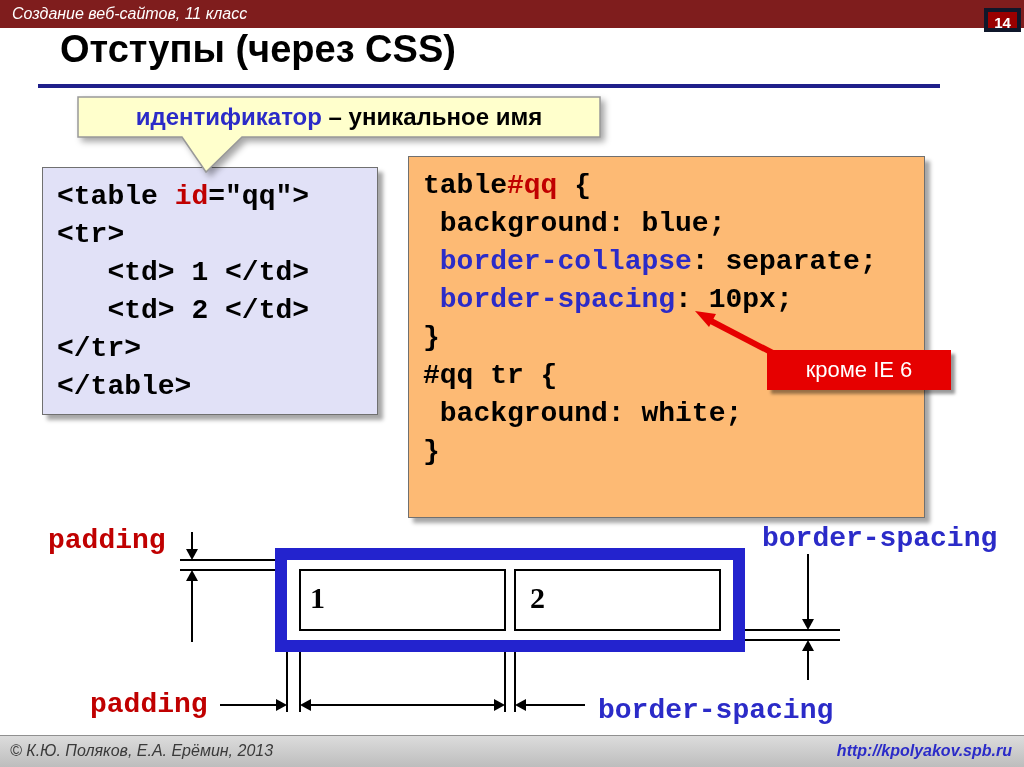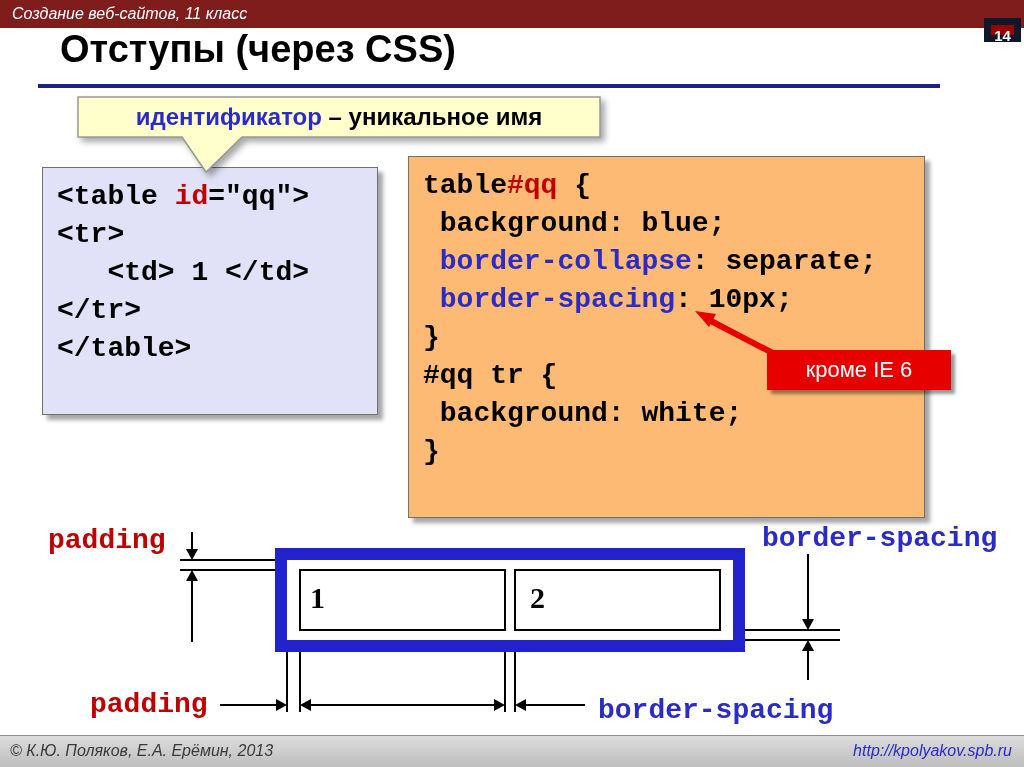--- a/index.html
+++ b/index.html
@@ -2,21 +2,21 @@
 <html><head>
 <meta charset="utf-8">
 <style>
   * { margin:0; padding:0; box-sizing:border-box; }
   html,body { width:1024px; height:767px; }
   body { position:relative; background:#fff; font-family:"Liberation Sans",sans-serif; overflow:hidden; }
   .abs { position:absolute; }
 
   #top-bar { left:0; top:0; width:1024px; height:28px; background:#7f1d1d; z-index:2; }
   #course-title { left:12px; top:0; height:28px; line-height:28px; color:#fff; font-size:16px; font-style:italic; }
-  #page-box { right:3px; top:18px; width:37px; height:24px; background:#9A0000; border:7px solid #0f172a;
+  #page-box { right:3px; top:8px; width:37px; height:24px; background:#9A0000; border:4px solid #0f172a;
               color:#fff; font-weight:bold; font-size:15px; text-align:center; line-height:21px; }
 
   #slide-title { left:60px; top:28px; font-size:38px; font-weight:bold; color:#000; }
   #title-rule { left:38px; top:84px; width:902px; height:4px; background:#1F1F8A; }
 
   #callout-svg { left:70px; top:90px; z-index:3; }
   #callout-text { left:78px; top:99px; width:522px; height:36px; line-height:36px; text-align:center;
                   font-size:24px; font-weight:bold; color:#000; z-index:4; }
 
   .blue { color:#2B2BC8; }
@@ -38,21 +38,21 @@
   #diagram { left:40px; top:520px; }
   #diagram text { font-family:"Liberation Mono",monospace; font-weight:bold; font-size:28px; fill:#000; }
   #diagram text.red { fill:#C00000; }
   #diagram text.blue { fill:#2B2BC8; }
   #diagram text.num { font-family:"Liberation Serif",serif; font-size:30px; fill:#000; }
 
   #footer { left:0; bottom:0; width:1024px; height:32px; background:linear-gradient(#DCDCDC,#BDBDBD);
             border-top:1px solid #909090; }
   #copyright { left:10px; bottom:0; height:32px; line-height:32px; font-size:16px; font-style:italic; color:#3A3A3A; }
   #site-url { right:12px; bottom:0; height:32px; line-height:32px; font-size:16px; font-style:italic;
-              font-weight:normal; color:#2B2BC8; }
+              font-weight:bold; color:#2B2BC8; }
 </style>
 </head>
 <body>
 
 <div id="top-bar" class="abs">
   <div id="course-title" class="abs">Создание веб-сайтов, 11 класс</div>
   <div id="page-box" class="abs">14</div>
 </div>
 
 <div id="slide-title" class="abs">Отступы (через CSS)</div>
@@ -60,20 +60,21 @@
 
 <svg id="callout-svg" class="abs" width="545" height="95" viewBox="0 0 545 95">
   <path d="M8,7 H530 V47 H172 L136,82 L112,47 H8 Z" fill="#FFFFCC" stroke="#999999" stroke-width="1.5" style="filter:drop-shadow(4px 4px 3px rgba(0,0,0,0.35))"></path>
 </svg>
 <div id="callout-text" class="abs"><span class="blue">идентификатор</span><span> – уникальное имя</span></div>
 
 <div id="html-box" class="abs codebox">
     <div class="code-line"><span class="c-k">&lt;table </span><span class="c-r">id</span><span class="c-k">="qq"&gt;</span></div>
     <div class="code-line"><span class="c-k">&lt;tr&gt;</span></div>
     <div class="code-line"><span class="c-k">   &lt;td&gt; 1 &lt;/td&gt;</span></div>
+    <div class="code-line"><span class="c-k">   &lt;td&gt; 2 &lt;/td&gt;</span></div>
     <div class="code-line"><span class="c-k">&lt;/tr&gt;</span></div>
     <div class="code-line"><span class="c-k">&lt;/table&gt;</span></div>
   </div>
 
 <div id="css-box" class="abs codebox">
     <div class="code-line"><span class="c-k">table</span><span class="c-r">#qq</span><span class="c-k"> {</span></div>
     <div class="code-line"><span class="c-k"> background: blue;</span></div>
     <div class="code-line"><span class="c-k"> </span><span class="c-b">border-collapse</span><span class="c-k">: separate;</span></div>
     <div class="code-line"><span class="c-k"> </span><span class="c-b">border-spacing</span><span class="c-k">: 10px;</span></div>
     <div class="code-line"><span class="c-k">}</span></div>

